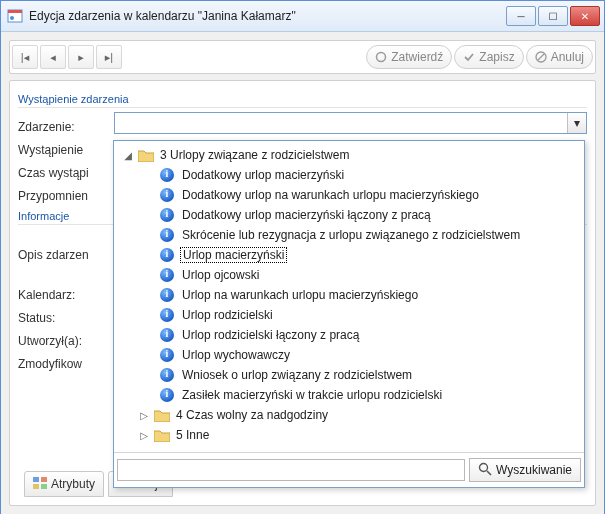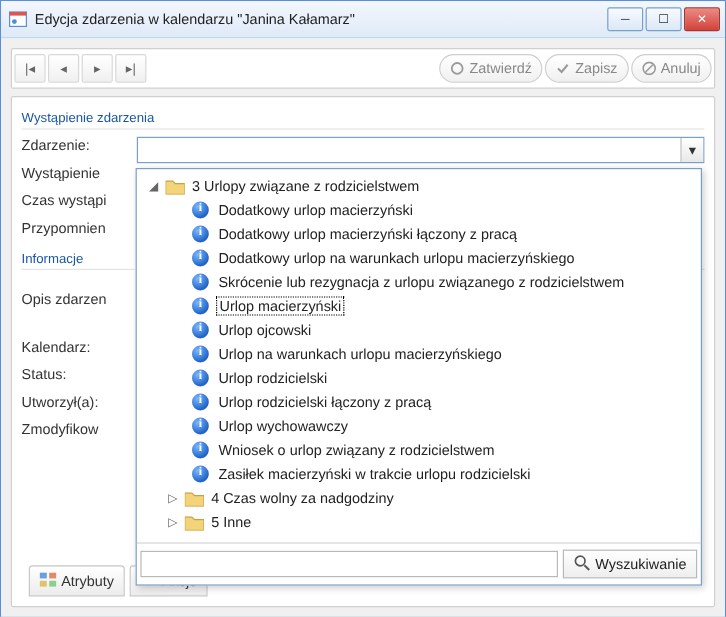--- a/index.html
+++ b/index.html
@@ -12,21 +12,21 @@
 .winbtn{width:28px;height:18px;margin-left:2px;border:1px solid #7a9fc9;border-radius:2px;background:linear-gradient(#f8fbff,#dbe8f7);display:flex;align-items:center;justify-content:center;font-size:10px;color:#333}
 .winbtn.close{background:linear-gradient(#ec8a85,#d1433a);color:#fff;border-color:#a6362f}
 .content{position:relative;padding:8px;height:calc(100% - 30px);box-sizing:border-box;background:#f0f0f0}
 .toolbar{height:28px;display:flex;align-items:center;gap:2px;background:#fff;border:1px solid #d0d0d0;border-radius:2px;padding:2px;margin-bottom:6px}
 .navbtn{width:24px;height:22px;border:1px solid #d8d8d8;border-radius:2px;background:linear-gradient(#fff,#f0f0f0);display:flex;align-items:center;justify-content:center;color:#666;font-size:11px}
 .spacer{flex:1}
 .actbtn{height:22px;border:1px solid #cfcfcf;border-radius:12px;background:linear-gradient(#fff,#f0f0f0);display:flex;align-items:center;padding:0 8px;gap:4px;color:#888;font-size:12px}
 .actbtn .ico{width:12px;height:12px;display:inline-block}
 .panel{background:#fff;border:1px solid #d0d0d0;border-radius:2px;padding:8px;height:calc(100% - 40px);box-sizing:border-box;position:relative}
 .section{color:#1a56a8;font-size:11px;padding:4px 0 2px;border-bottom:1px solid #e4e4e4;margin-bottom:6px}
-.row{display:flex;align-items:flex-start;margin:3px 0;height:20px}
+.row{display:flex;align-items:flex-end;margin:3px 0;height:20px}
 .row .label{width:96px;color:#333}
 .combo{flex:1;height:20px;border:1px solid #7a9fc9;background:#fff;position:relative}
 .combo .arrow{position:absolute;right:0;top:0;bottom:0;width:18px;border-left:1px solid #c0c0c0;background:linear-gradient(#fff,#e8e8e8);display:flex;align-items:center;justify-content:center;color:#333}
 .leftcol{width:100px}
 .tabbar{position:absolute;left:14px;bottom:8px;display:flex;gap:4px}
 .tab{height:24px;border:1px solid #c8c8c8;border-radius:3px 3px 0 0;background:linear-gradient(#fff,#ececec);display:flex;align-items:center;padding:0 8px;gap:4px;font-size:12px;color:#333}
 
 .dropdown{position:absolute;left:112px;top:108px;width:472px;height:348px;background:#fff;border:1px solid #7a9fc9;box-shadow:2px 2px 6px rgba(0,0,0,.2);z-index:50;box-sizing:border-box;display:flex;flex-direction:column}
 .tree{flex:1;overflow:auto;padding:4px 2px}
 .tnode{display:flex;align-items:center;height:20px;white-space:nowrap}
@@ -156,25 +156,25 @@
               </svg></span>
           <span class="tlabel">3 Urlopy związane z rodzicielstwem</span>
         </div>
         <div id="leaves">
             <div class="tnode indent3b">
               <span class="blueicon"></span>
               <span class="tlabel">Dodatkowy urlop macierzyński</span>
             </div>
             <div class="tnode indent3b">
               <span class="blueicon"></span>
+              <span class="tlabel">Dodatkowy urlop na warunkach urlopu macierzyńskiego</span>
+            </div>
+            <div class="tnode indent3b">
+              <span class="blueicon"></span>
               <span class="tlabel">Dodatkowy urlop macierzyński łączony z pracą</span>
-            </div>
-            <div class="tnode indent3b">
-              <span class="blueicon"></span>
-              <span class="tlabel">Dodatkowy urlop na warunkach urlopu macierzyńskiego</span>
             </div>
             <div class="tnode indent3b">
               <span class="blueicon"></span>
               <span class="tlabel">Skrócenie lub rezygnacja z urlopu związanego z rodzicielstwem</span>
             </div>
             <div class="tnode indent3b">
               <span class="blueicon"></span>
               <span class="tlabel selected">Urlop macierzyński</span>
             </div>
             <div class="tnode indent3b">

